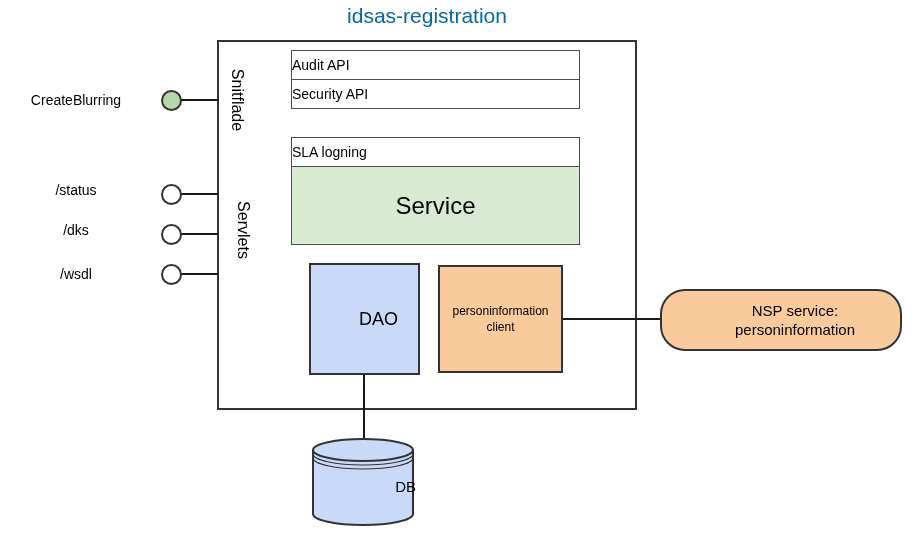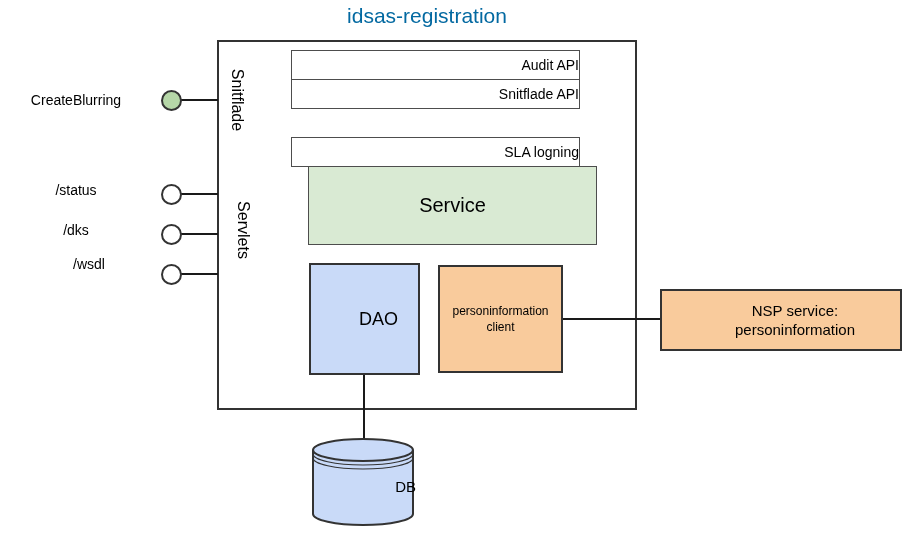--- a/index.html
+++ b/index.html
@@ -43,37 +43,36 @@
     white-space: nowrap;
   }
   .vlabel.snitflade { left: 192px; top: 90px;  width: 90px; }
   .vlabel.servlets  { left: 198px; top: 220px; width: 90px; }
 
   .layer {
     left: 291px; width: 289px; height: 30px;
     border: 1px solid #4d4d4d;
     box-sizing: border-box;
     background: #ffffff;
-    text-align: right;
+    text-align: left;
     font-size: 14px;
     line-height: 28px;
   }
   .layer.l0 { top: 50px; }
   .layer.l1 { top: 79px; }
   .layer.l2 { top: 108px; }
   .layer.l3 { top: 137px; }
 
   .service {
     left: 291px; top: 166px; width: 289px; height: 79px;
     border: 1px solid #4d4d4d;
     box-sizing: border-box;
     background: #d9ead3;
     display: flex; align-items: center; justify-content: center;
-    font-size: 20px;
-    margin-left: 17px;
+    font-size: 24px;
   }
 
   .comp {
     border: 2px solid #333333;
     box-sizing: border-box;
     display: flex; flex-direction: column;
     align-items: center; justify-content: center;
     text-align: center;
     padding-left: 28px;
   }
@@ -87,20 +86,21 @@
     background: #f9cb9c;
     font-size: 12px;
     line-height: 1.35;
     padding: 0 4px;
   }
   .nsp {
     left: 660px; top: 289px; width: 242px; height: 62px;
     background: #f9cb9c;
     font-size: 15px;
     line-height: 1.3;
+    border-radius: 25px;
   }
 
   .conn { background: #1a1a1a; }
   .conn.h { height: 2px; }
   .conn.v { width: 2px; }
   .conn.c-client-nsp { left: 559px; top: 318px; width: 101px; }
   .conn.c-dao-db     { left: 363px; top: 374px; height: 66px; }
   .conn.c-if0 { left: 181px; top: 99px;  width: 37px; }
   .conn.c-if1 { left: 181px; top: 193px; width: 37px; }
   .conn.c-if2 { left: 181px; top: 233px; width: 37px; }
@@ -121,21 +121,21 @@
 
   .iflabel {
     left: 0; width: 152px; height: 17px;
     text-align: center;
     font-size: 14px;
     line-height: 17px;
   }
   .iflabel.t0 { top: 92px; }
   .iflabel.t1 { top: 182px; text-align: center; }
   .iflabel.t2 { top: 222px; }
-  .iflabel.t3 { top: 256px; padding-left: 13px; }
+  .iflabel.t3 { top: 266px; }
 
   .db-svg { left: 310px; top: 436px; width: 106px; height: 92px; }
   .db-label {
     left: 310px; top: 478px; width: 106px; height: 18px;
     text-align: right;
     font-size: 15px;
     line-height: 18px;
   }
 </style>
 </head>
@@ -144,21 +144,21 @@
 <div class="canvas">
 
   <div class="abs title">idsas-registration</div>
 
   <div class="abs main-box"></div>
 
   <div class="abs vlabel snitflade">Snitflade</div>
   <div class="abs vlabel servlets">Servlets</div>
 
   <div class="abs layer l0">Audit API</div>
-  <div class="abs layer l1">Snitflade API</div>
+  <div class="abs layer l1">Security API</div>
   <div class="abs layer l3">SLA logning</div>
 
   <div class="abs service">Service</div>
 
   <div class="abs conn h c-if0"></div>
   <div class="abs conn h c-if1"></div>
   <div class="abs conn h c-if2"></div>
   <div class="abs conn h c-if3"></div>
   <div class="abs conn h c-client-nsp"></div>
   <div class="abs conn v c-dao-db"></div>

